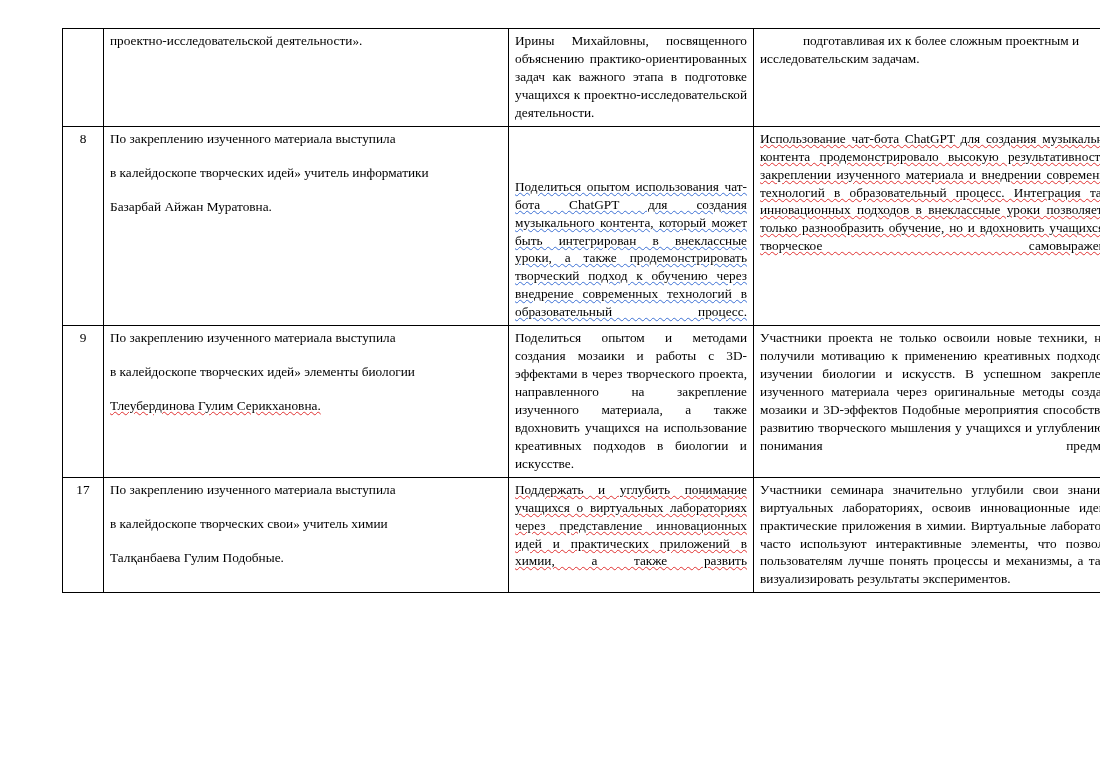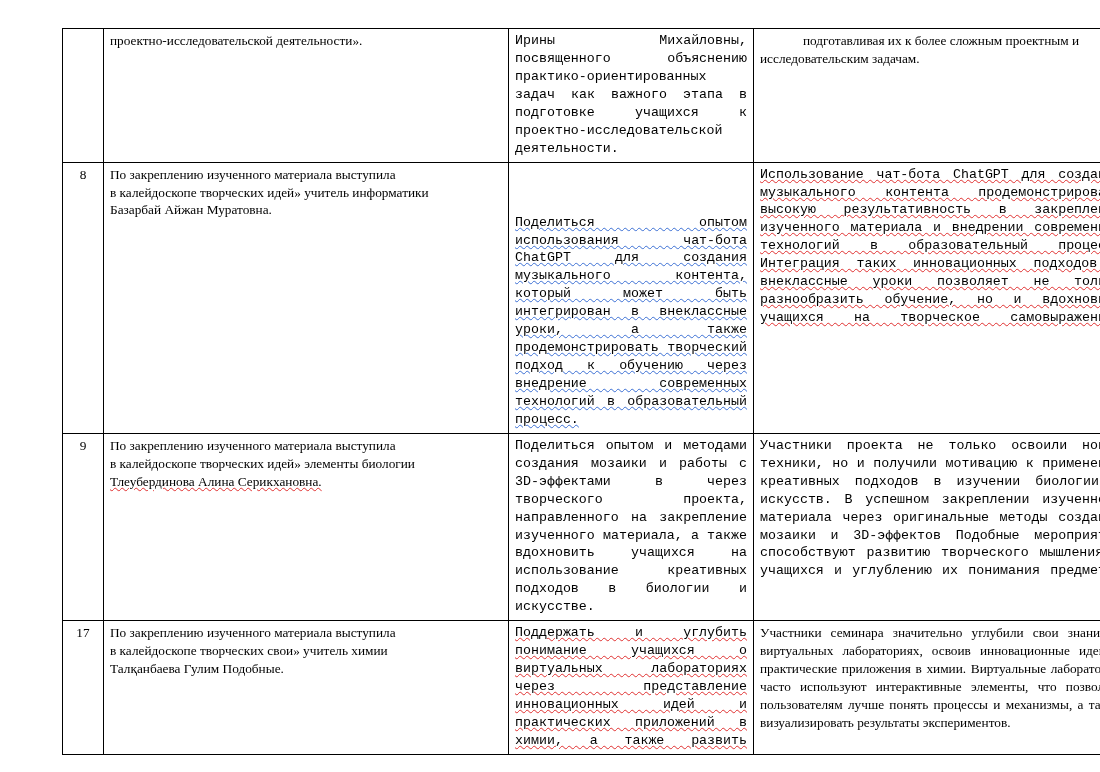--- a/index.html
+++ b/index.html
@@ -36,26 +36,26 @@
   td.col-num {
     width: 28px;
     text-align: center;
     padding-left: 2px;
     padding-right: 2px;
   }
   td.col-a { width: 392px; }
   td.col-b { width: 232px; }
   td.col-c { width: 362px; }
 
-  .just { text-align: justify; text-align-last: justify; font-family: Liberation Mono, monospace; }
+  .just { text-align: justify; text-align-last: justify; }
   .just-last-left { text-align: justify; text-align-last: left; }
   .center { text-align: center; }
   .bold { font-weight: normal; }
   .p { margin: 0; }
-  .p + .p { margin-top: 0px; }
+  .p + .p { margin-top: 16px; }
 
   
   .sq {
     text-decoration: underline;
     text-decoration-style: wavy;
     text-decoration-color: #e03030;
     text-decoration-thickness: 1px;
   }
   .sq-blue {
     text-decoration: underline;
@@ -98,21 +98,21 @@
         <td class="col-c">
           <p class="p just sq">Использование чат-бота ChatGPT для создания музыкального контента продемонстрировало высокую результативность в закреплении изученного материала и внедрении современных технологий в образовательный процесс. Интеграция таких инновационных подходов в внеклассные уроки позволяет не только разнообразить обучение, но и вдохновить учащихся на творческое самовыражение.</p>
         </td>
       </tr>
 
       <tr>
         <td class="col-num">9</td>
         <td class="col-a">
           <p class="p">По закреплению изученного материала выступила</p>
           <p class="p"> в калейдоскопе творческих идей» элементы биологии</p>
-          <p class="p bold sq">Тлеубердинова Алина  Серикхановна.</p>
+          <p class="p bold sq">Тлеубердинова Гулим  Серикхановна.</p>
         </td>
         <td class="col-b">
           <p class="p just">Поделиться опытом и методами создания мозаики и работы с 3D-эффектами в через творческого проекта, направленного на закрепление изученного материала, а также вдохновить учащихся на использование креативных подходов в биологии и искусстве.</p>
         </td>
         <td class="col-c">
           <p class="p just">Участники проекта не только освоили новые техники, но и получили мотивацию к применению креативных подходов в изучении биологии и искусств. В успешном закреплении изученного материала через оригинальные методы создания мозаики и 3D-эффектов Подобные мероприятия способствуют развитию творческого мышления у учащихся и углублению их понимания предмета.</p>
         </td>
       </tr>
 
       <tr>

